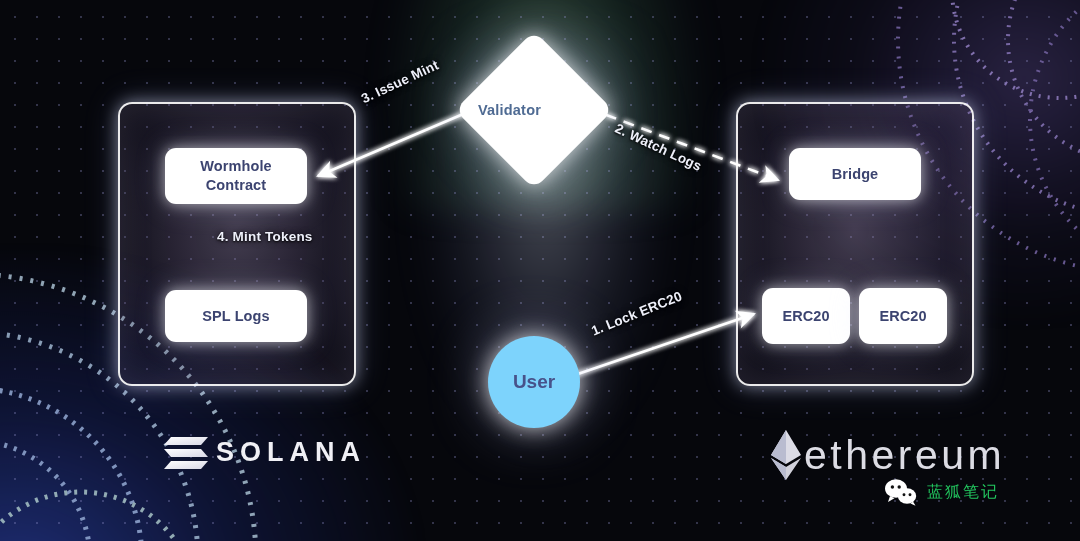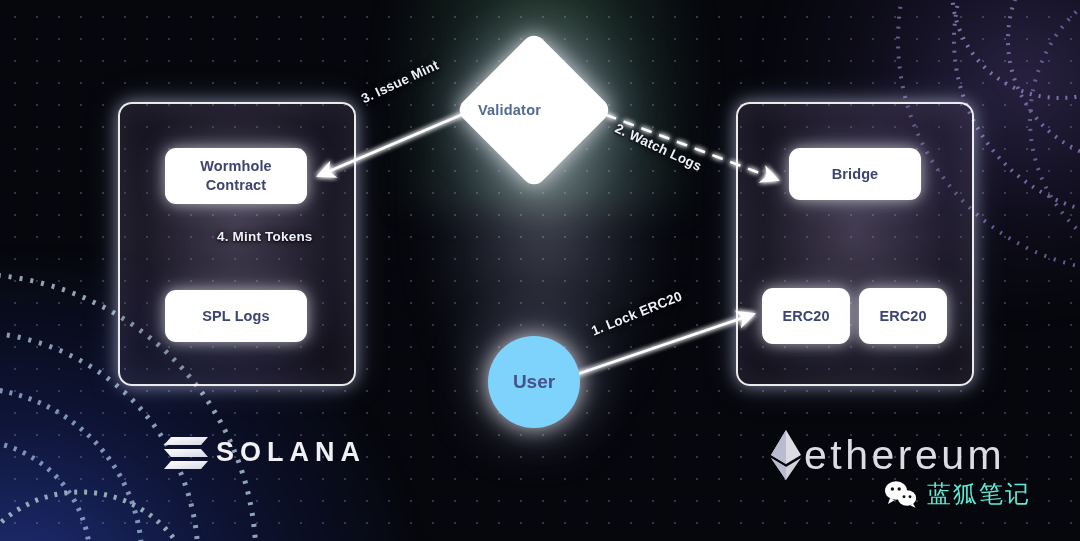--- a/index.html
+++ b/index.html
@@ -161,22 +161,22 @@
     margin-left: -6px;
   }
 
   
   #watermark {
     position: absolute;
     left: 884px; top: 478px;
     display: flex; align-items: center; gap: 9px;
   }
   #watermark-text {
-    color: #5eead4;
-    font-size: 24px;
+    color: #22c55e;
+    font-size: 16px;
     letter-spacing: 2px;
     font-family: Liberation Serif, serif;
   }
 </style>
 </head>
 <body>
 
 <div id="stage">
 
   <div class="bg-glow-left"></div>

